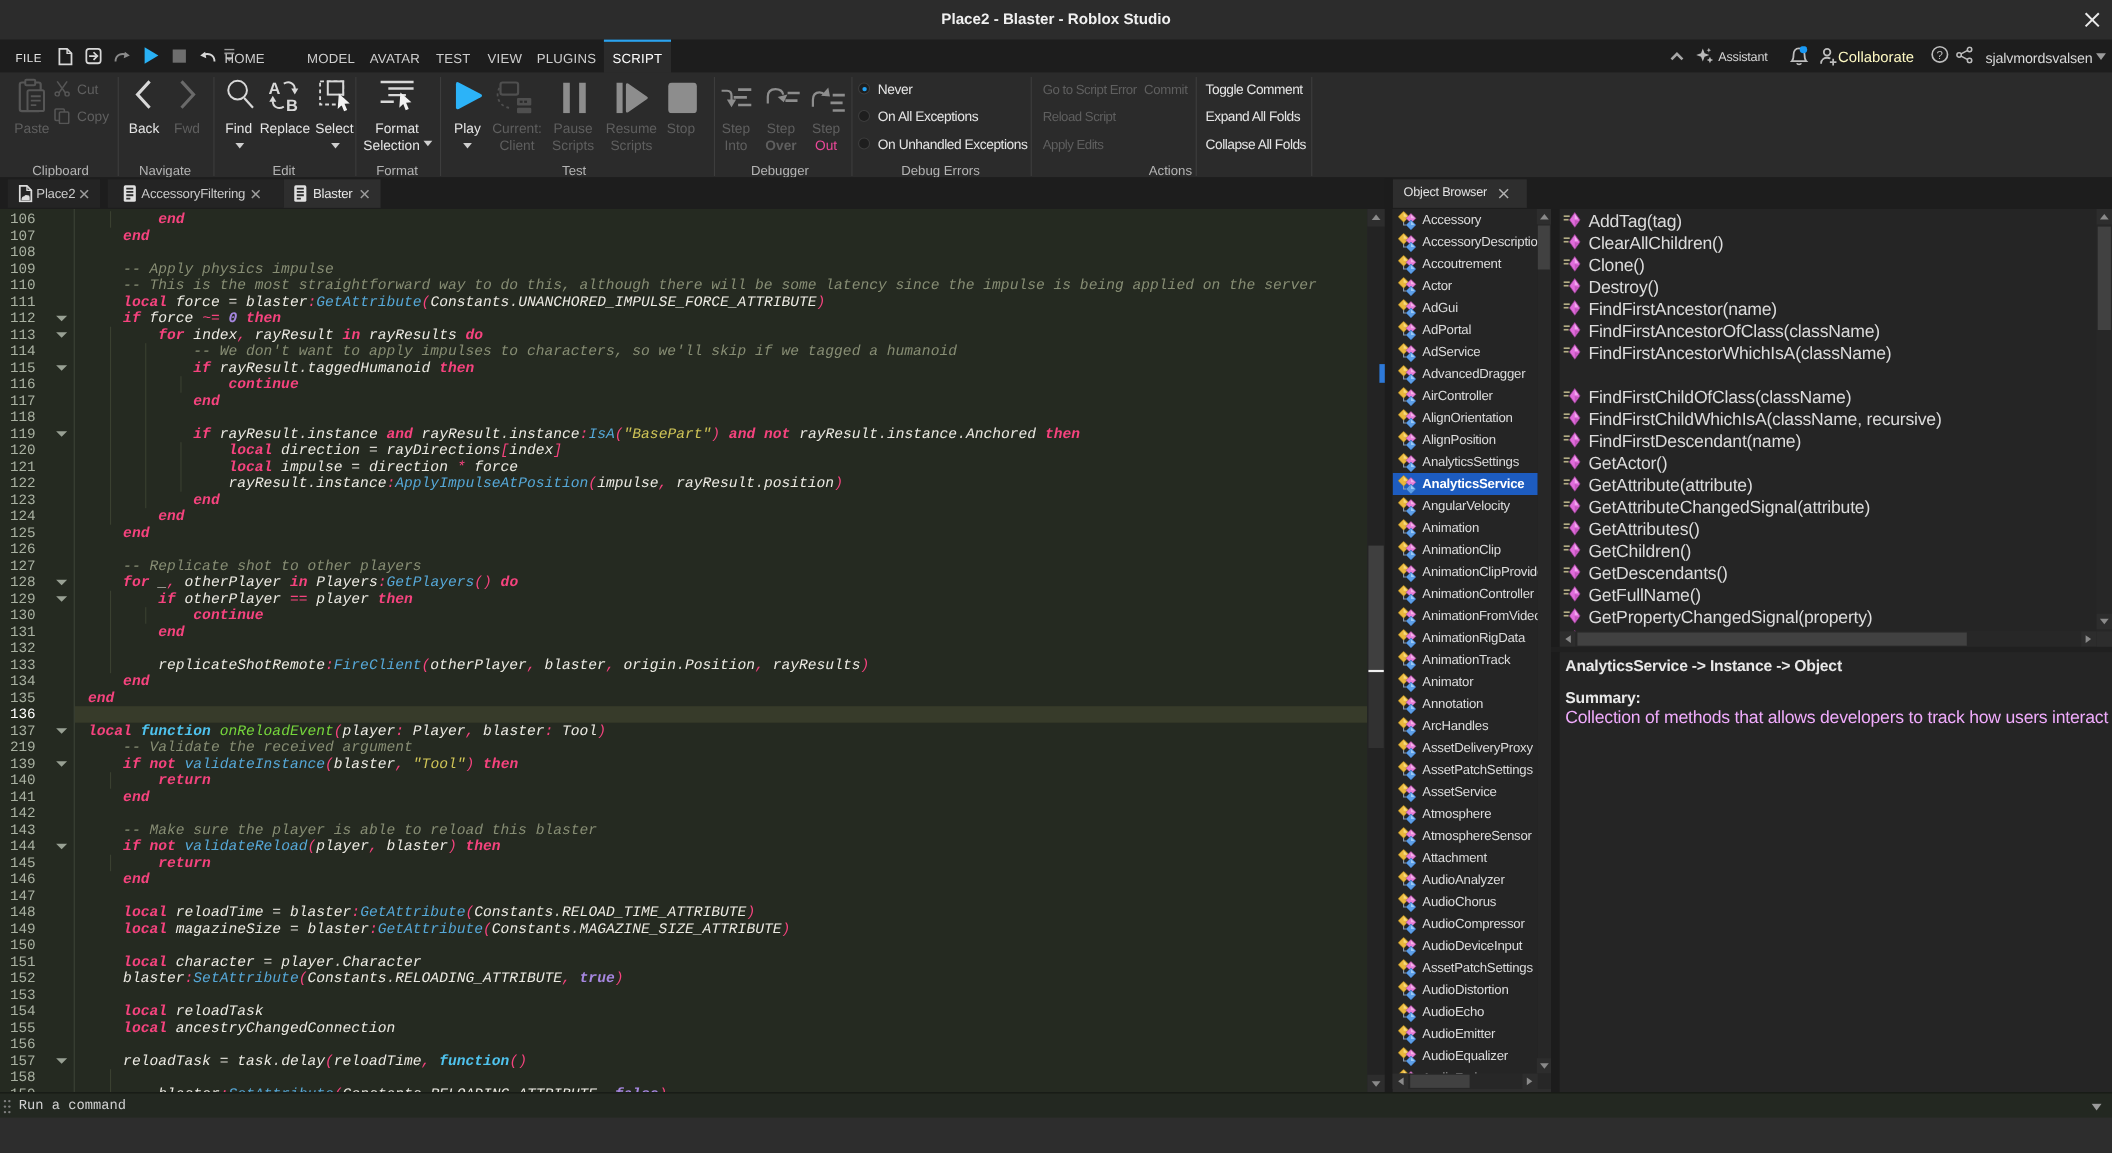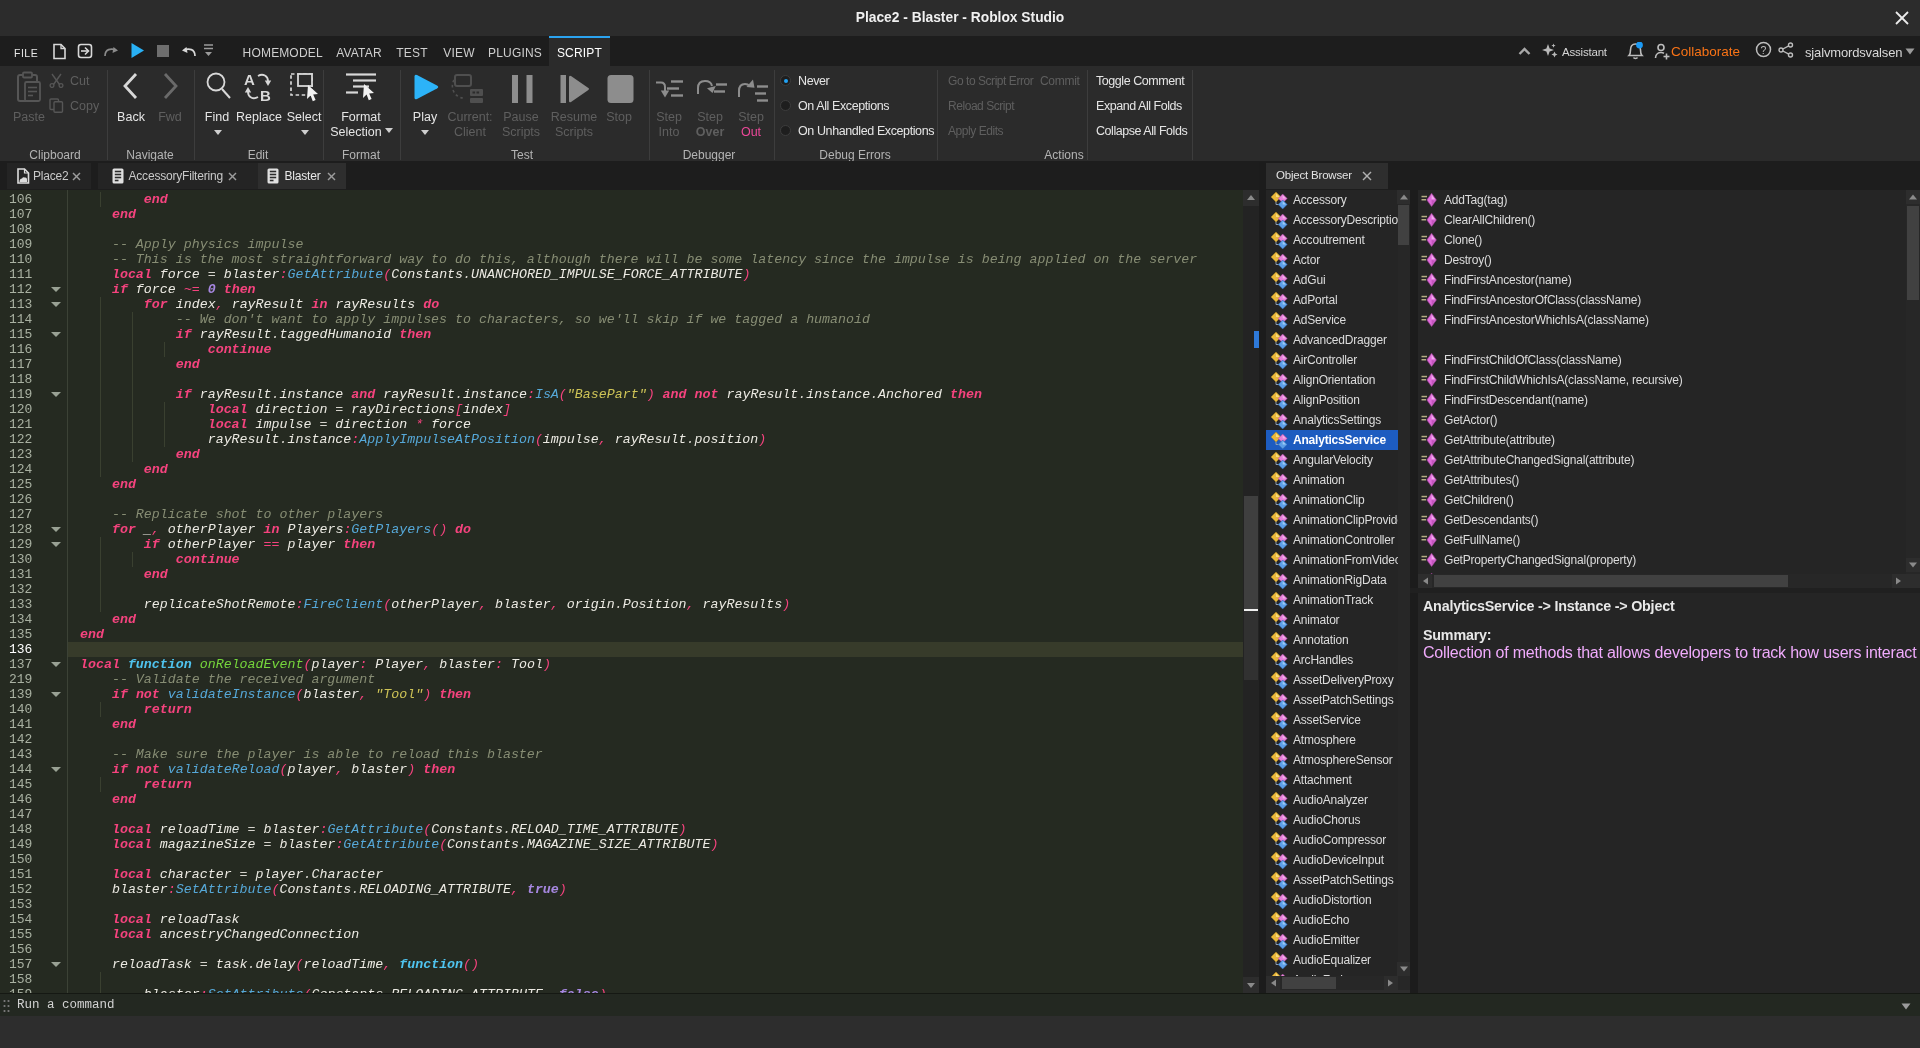--- a/index.html
+++ b/index.html
@@ -34,21 +34,21 @@
 #ptab { position:absolute; left:1266px; top:163px; width:122px; height:25.5px; background:#2e2e2e; }
 #classlist { position:absolute; left:1266px; top:190px; width:132px; height:786px; background:#252525; overflow:hidden; }
 .crow { position:absolute; left:0; width:132px; height:20px; }
 .crow.sel { background:#1d5cc0; }
 .cicon, .micon { position:absolute; }
 .ctxt { position:absolute; left:27px; top:3px; font-size:12px; letter-spacing:-0.2px; color:#dcdcdc; white-space:nowrap; }
 .sel .ctxt { color:#fff; font-weight:bold; }
 #gap2 { position:absolute; left:1410px; top:190px; width:8px; height:803px; background:#1c1c1c; }
 #methlist { position:absolute; left:1418px; top:190px; width:488px; height:384px; background:#252525; overflow:hidden; }
 .mrow { position:absolute; left:0; width:488px; height:20px; }
-.mtxt { position:absolute; left:26px; top:3px; font-size:12px; letter-spacing:-0.2px; color:#dcdcdc; white-space:nowrap; }
+.mtxt { position:absolute; left:26px; top:3px; font-size:16px; letter-spacing:-0.2px; color:#dcdcdc; white-space:nowrap; }
 #info { position:absolute; left:1418px; top:593px; width:502px; height:400px; background:#252525;
   color:#dedede; font-size:12.5px; }
 #cmdbar { position:absolute; left:0; top:993px; width:1920px; height:23px; background:#232821;
   border-top:1px solid #151813;padding-left:30px; }
 #bottomstrip { position:absolute; left:0; top:1016px; width:1920px; height:32px; background:#2d2d2d; }
 </style></head>
 <body>
 <div id="titlebar">
  <div id="title">Place2 - Blaster - Roblox Studio</div>
  <svg style="position:absolute;left:1893px;top:9px" width="18" height="18" viewBox="0 0 18 18">
@@ -77,21 +77,21 @@
     <div style="position:absolute;left:157px;top:9px;width:12px;height:12px;background:#6e6e6e"></div>
     <svg style="position:absolute;left:181px;top:8px" width="16" height="14" viewBox="0 0 16 14">
 <path d="M14 12 C14 5 8 4 3 6" fill="none" stroke="#d8d8d8" stroke-width="1.7"></path>
 <polygon points="1,6.5 6.5,9 5.5,3" fill="#d8d8d8"></polygon>
     </svg>
     <svg style="position:absolute;left:203px;top:8px" width="11" height="13" viewBox="0 0 11 13">
 <line x1="1" y1="1" x2="10" y2="1" stroke="#9b9b9b" stroke-width="1.5"></line>
 <line x1="1" y1="4.5" x2="10" y2="4.5" stroke="#9b9b9b" stroke-width="1.5"></line>
 <polygon points="2,8 9,8 5.5,12" fill="#9b9b9b"></polygon>
     </svg>
-    <div style="position:absolute;left:216px;top:10px;width:90px;text-align:center;font-size:12px;color:#cfcfcf;letter-spacing:0.2px">HOME</div>
+    <div style="position:absolute;left:204px;top:10px;width:90px;font-size:12px;color:#cfcfcf;letter-spacing:0.2px">HOME</div>
     <div style="position:absolute;left:256px;top:10px;width:90px;text-align:center;font-size:12px;color:#cfcfcf;letter-spacing:0.2px">MODEL</div>
     <div style="position:absolute;left:314px;top:10px;width:90px;text-align:center;font-size:12px;color:#cfcfcf;letter-spacing:0.2px">AVATAR</div>
     <div style="position:absolute;left:367px;top:10px;width:90px;text-align:center;font-size:12px;color:#cfcfcf;letter-spacing:0.2px">TEST</div>
     <div style="position:absolute;left:414px;top:10px;width:90px;text-align:center;font-size:12px;color:#cfcfcf;letter-spacing:0.2px">VIEW</div>
     <div style="position:absolute;left:470px;top:10px;width:90px;text-align:center;font-size:12px;color:#cfcfcf;letter-spacing:0.2px">PLUGINS</div>
     <div style="position:absolute;left:549px;top:0;width:61px;height:30px;background:#2b2b2b;border-top:2px solid #2ba3ef"></div>
     <div style="position:absolute;left:549px;top:10px;width:61px;text-align:center;font-size:12px;color:#ffffff;letter-spacing:0.2px">SCRIPT</div>
     <svg style="position:absolute;left:1518px;top:11px" width="13" height="9" viewBox="0 0 13 9">
 <polyline points="1.5,7 6.5,2 11.5,7" fill="none" stroke="#a8a8a8" stroke-width="2.4"></polyline>
     </svg>
@@ -105,21 +105,21 @@
 <path d="M9.5 2 C6 2 4.5 4.5 4.5 8 C4.5 12 3 13.5 3 13.5 L16 13.5 C16 13.5 14.5 12 14.5 8 C14.5 4.5 13 2 9.5 2 Z" fill="none" stroke="#bdbdbd" stroke-width="1.6"></path>
 <path d="M7.5 15.5 C8 16.8 11 16.8 11.5 15.5" fill="none" stroke="#bdbdbd" stroke-width="1.5"></path>
 <circle cx="13.5" cy="3" r="3.4" fill="#1a9af5"></circle>
     </svg>
     <svg style="position:absolute;left:1652px;top:6px" width="19" height="19" viewBox="0 0 19 19">
 <circle cx="9" cy="5.5" r="3" fill="none" stroke="#bdbdbd" stroke-width="1.6"></circle>
 <path d="M3.5 16 C3.5 11.5 7 10.5 9 10.5 C10 10.5 11 10.7 12 11.2" fill="none" stroke="#bdbdbd" stroke-width="1.6"></path>
 <line x1="14.5" y1="11.5" x2="14.5" y2="17.5" stroke="#bdbdbd" stroke-width="1.6"></line>
 <line x1="11.5" y1="14.5" x2="17.5" y2="14.5" stroke="#bdbdbd" stroke-width="1.6"></line>
     </svg>
-    <div style="position:absolute;left:1671px;top:8px;font-size:13.5px;color:#f97316">Collaborate</div>
+    <div style="position:absolute;left:1671px;top:8px;font-size:13.5px;color:#fef9c3">Collaborate</div>
     <svg style="position:absolute;left:1755px;top:5px" width="17" height="17" viewBox="0 0 17 17">
 <circle cx="8.5" cy="8.5" r="7" fill="none" stroke="#bdbdbd" stroke-width="1.5"></circle>
 <text x="5.5" y="12.5" font-family="Liberation Sans" font-size="10.5" fill="#bdbdbd">?</text>
     </svg>
     <svg style="position:absolute;left:1778px;top:6px" width="16" height="16" viewBox="0 0 16 16">
 <circle cx="3" cy="8" r="2" fill="none" stroke="#bdbdbd" stroke-width="1.4"></circle>
 <circle cx="12.5" cy="3" r="2" fill="none" stroke="#bdbdbd" stroke-width="1.4"></circle>
 <circle cx="12.5" cy="13" r="2" fill="none" stroke="#bdbdbd" stroke-width="1.4"></circle>
 <line x1="4.8" y1="7" x2="10.8" y2="3.8" stroke="#bdbdbd" stroke-width="1.4"></line>
 <line x1="4.8" y1="9" x2="10.8" y2="12.2" stroke="#bdbdbd" stroke-width="1.4"></line>

